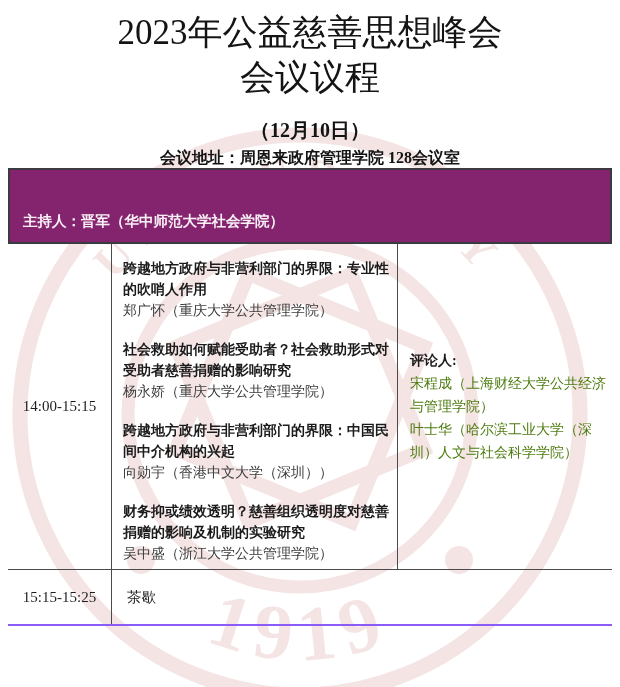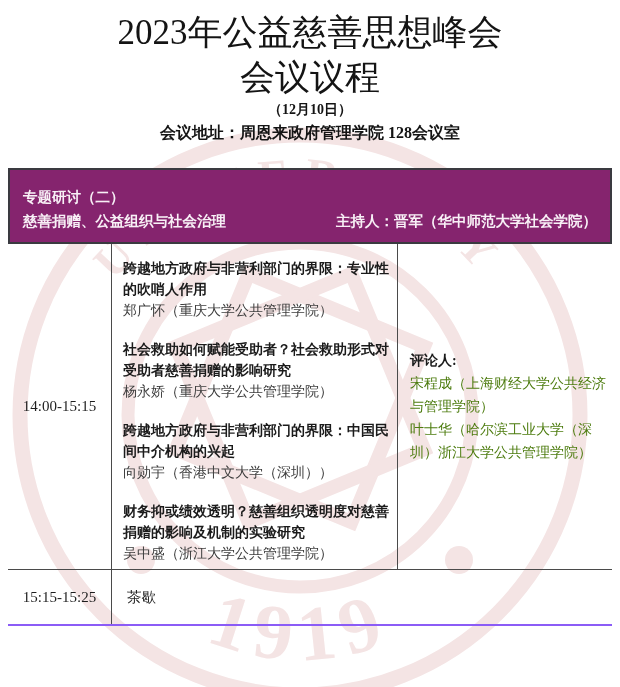--- a/index.html
+++ b/index.html
@@ -11,21 +11,21 @@
   .watermark{position:absolute;left:0;top:0;z-index:0;}
   .wm-stroke{stroke:var(--wm);fill:none;}
   .wm-fill{fill:var(--wm);}
   .wm-ring-text{font-family:"Liberation Serif","DejaVu Serif",serif;font-weight:bold;}
   .wm-year-text{font-family:"Liberation Serif","DejaVu Serif",serif;font-weight:bold;}
 
   
   .header{position:relative;z-index:1;text-align:center;color:#141414;}
   .title{padding-top:10px;}
   .title-line{font-size:35px;font-weight:normal;line-height:45px;}
-  .date{font-size:14px;font-weight:bold;margin-top:1px;}
+  .date{font-size:20px;font-weight:bold;margin-top:17px;}
   .venue{font-size:16px;font-weight:bold;margin-top:4px;}
 
   
   .agenda{position:absolute;z-index:1;left:8px;top:168px;width:604px;}
   .session-bar{box-sizing:border-box;height:76px;border:2px solid #3a3a40;background:#85246E;
                color:#f8f0f6;display:flex;justify-content:space-between;align-items:flex-end;
                padding:10px 13px 9px;font-weight:bold;font-size:14.5px;line-height:24px;}
   .session-host{white-space:nowrap;}
 
   .row{display:flex;box-sizing:border-box;background:transparent;}
@@ -77,24 +77,20 @@
       <div class="title-line">2023年公益慈善思想峰会</div>
       <div class="title-line">会议议程</div>
     </div>
     <div class="date">（12月10日）</div>
     <div class="venue">会议地址：周恩来政府管理学院 128会议室</div>
   </header>
 
   <section class="agenda">
 
     <div class="session-bar" style="background: rgb(133, 36, 110); color: rgb(248, 240, 246);">
-      <div class="session-left">
-        <div class="session-line">专题研讨（二）</div>
-        <div class="session-line">慈善捐赠、公益组织与社会治理</div>
-      </div>
       <div class="session-host">主持人：晋军（华中师范大学社会学院）</div>
     </div>
 
     <div class="row row-main">
       <div class="cell cell-time">14:00-15:15</div>
       <div class="cell cell-content" id="presentations">
   <div class="pres">
     <div class="pres-title">跨越地方政府与非营利部门的界限：专业性的吹哨人作用</div>
     <div class="pres-author">郑广怀（重庆大学公共管理学院）</div>
   </div>
@@ -112,21 +108,21 @@
   <div class="pres">
     <div class="pres-title">财务抑或绩效透明？慈善组织透明度对慈善捐赠的影响及机制的实验研究</div>
     <div class="pres-author">吴中盛（浙江大学公共管理学院）</div>
   </div>
 </div>
       <div class="cell cell-comments">
         <div class="disc-block">
           <div class="disc-label">评论人:</div>
           <div id="discussants">
               <div class="disc-item">宋程成（上海财经大学公共经济与管理学院）</div>
-              <div class="disc-item">叶士华（哈尔滨工业大学（深圳）浙江大学公共管理学院）</div>
+              <div class="disc-item">叶士华（哈尔滨工业大学（深圳）人文与社会科学学院）</div>
             </div>
         </div>
       </div>
     </div>
 
     <div class="row row-break">
       <div class="cell cell-time">15:15-15:25</div>
       <div class="cell cell-break">茶歇</div>
     </div>
 

